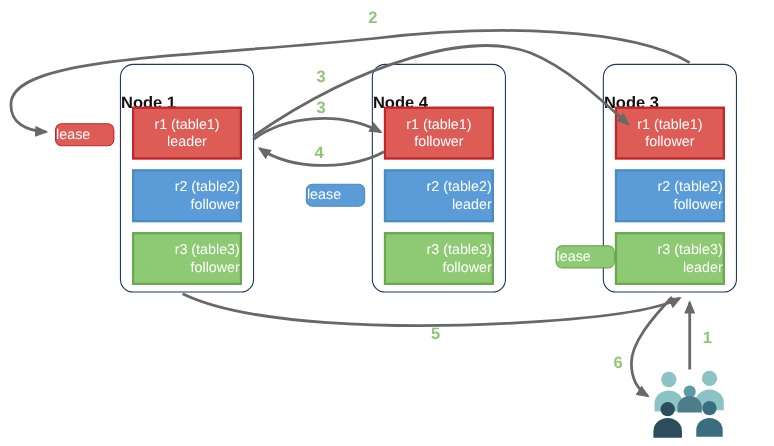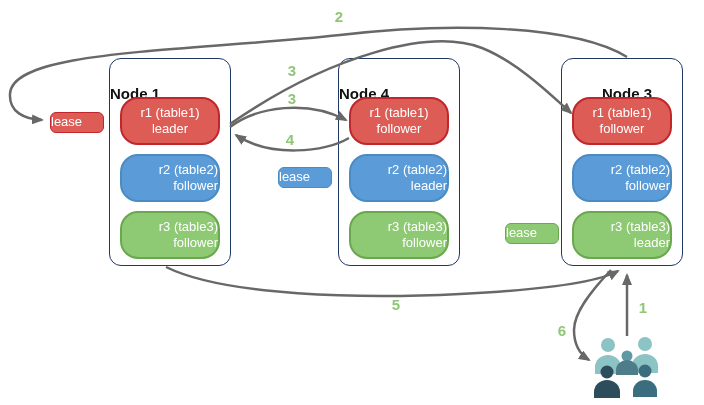--- a/index.html
+++ b/index.html
@@ -18,21 +18,21 @@
     font-family:"Liberation Sans","DejaVu Sans",sans-serif;
   }
   .node-card{
     position:absolute;top:58px;width:122px;height:208px;background:#ffffff;
     border:1.5px solid var(--node-border);border-radius:12px;box-sizing:border-box;z-index:1;
   }
   .node-title{
     margin-top:26px;font-size:15px;font-weight:bold;color:#111111;
   }
   .replica{
-    position:absolute;left:10px;width:100px;height:48px;border-radius:18px;border:2px solid;
+    position:absolute;left:10px;width:100px;height:48px;border-radius:0;border:2px solid;
     box-sizing:border-box;color:#ffffff;font-size:13px;line-height:16px;text-align:center;
     display:flex;flex-direction:column;justify-content:center;
   }
   .replica.red{background:var(--red-fill);border-color:var(--red-border);}
   .replica.blue{background:var(--blue-fill);border-color:var(--blue-border);}
   .replica.green{background:var(--green-fill);border-color:var(--green-border);}
   .r-slot-0{top:38px;} .r-slot-1{top:95px;align-items:flex-end;} .r-slot-2{top:152px;text-align:right;}
   .lease{
     position:absolute;width:54px;height:21px;border-radius:6px;border:1.5px solid;
     box-sizing:border-box;color:#ffffff;font-size:13px;line-height:18px;z-index:6;
@@ -77,21 +77,21 @@
     <div class="replica blue r-slot-1">
       <span>r2 (table2)</span>
       <span>leader</span>
     </div>
     <div class="replica green r-slot-2">
       <span>r3 (table3)</span>
       <span>follower</span>
     </div>
   </div>
 
-  <div class="node-card" style="left:561px;padding-left:40px;">
+  <div class="node-card" style="left:548px;">
     <div class="node-title">Node 3</div>
     <div class="replica red r-slot-0">
       <span>r1 (table1)</span>
       <span>follower</span>
     </div>
     <div class="replica blue r-slot-1">
       <span>r2 (table2)</span>
       <span>follower</span>
     </div>
     <div class="replica green r-slot-2">

